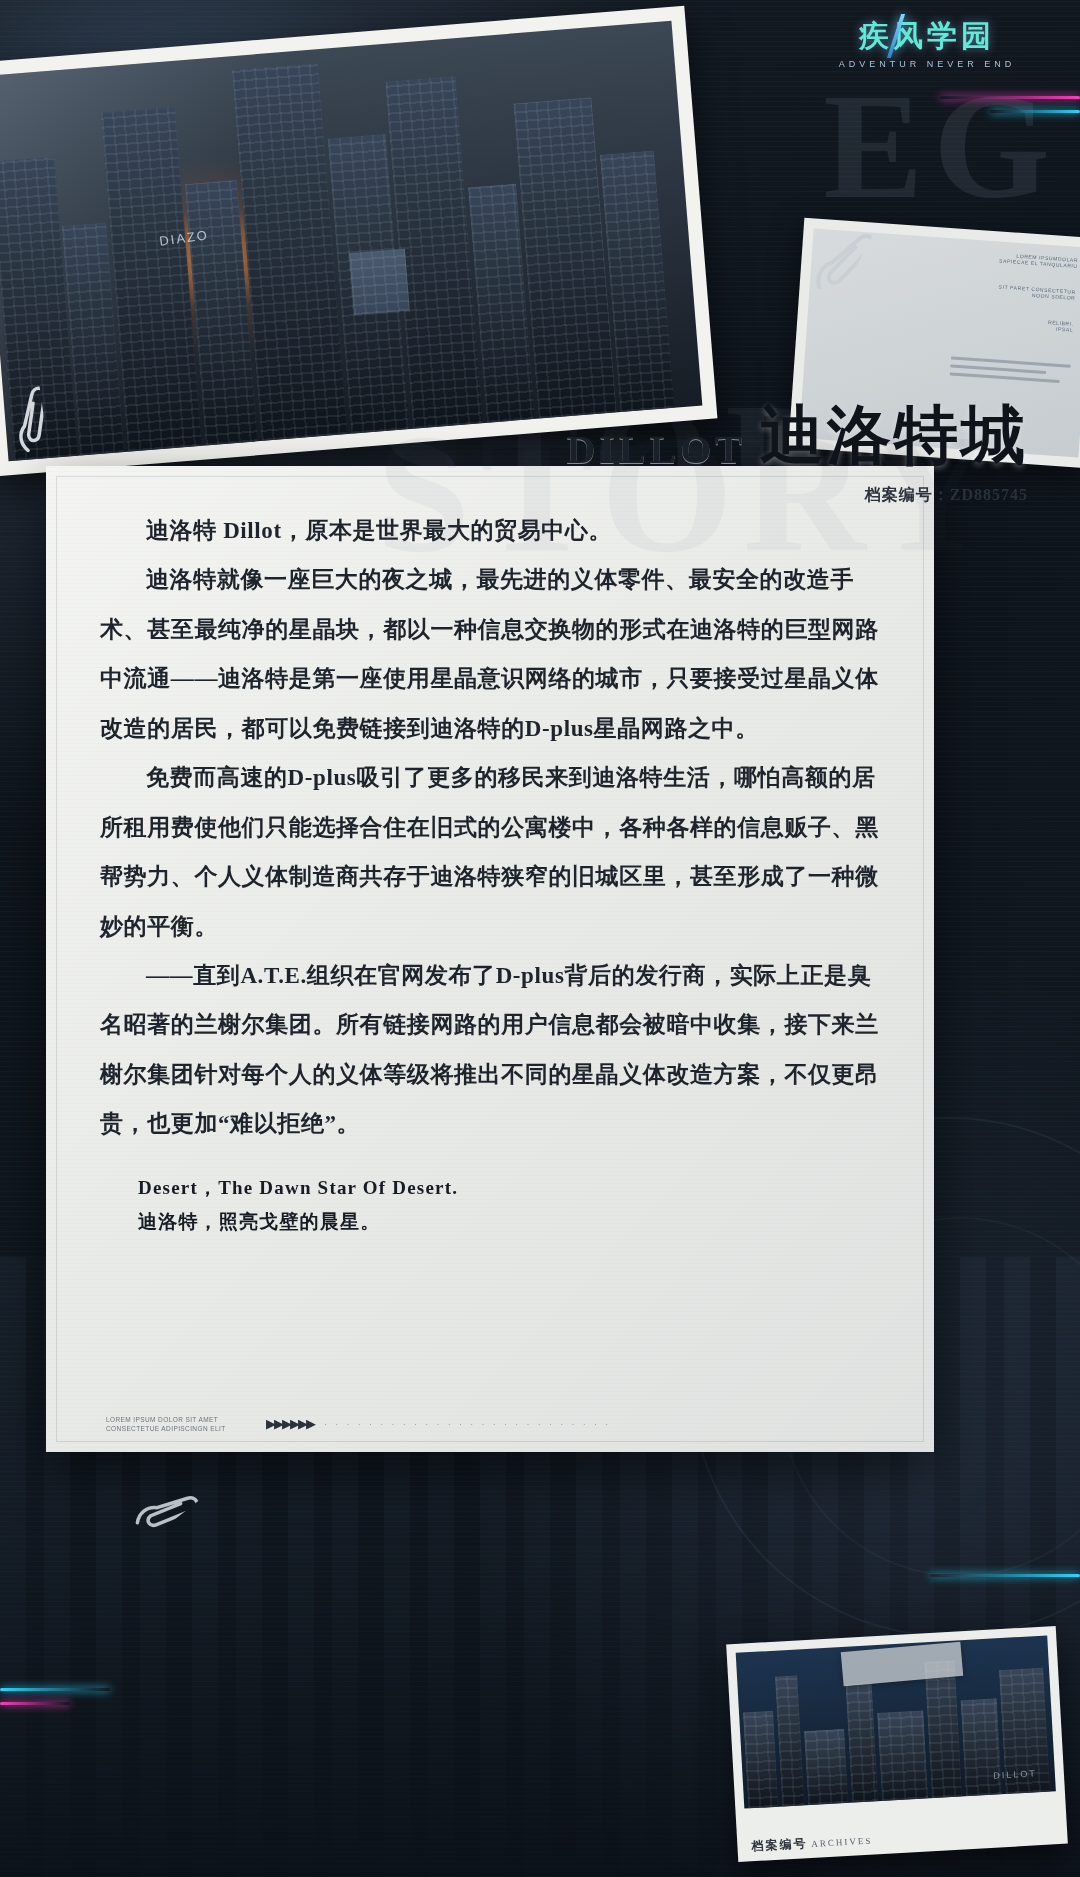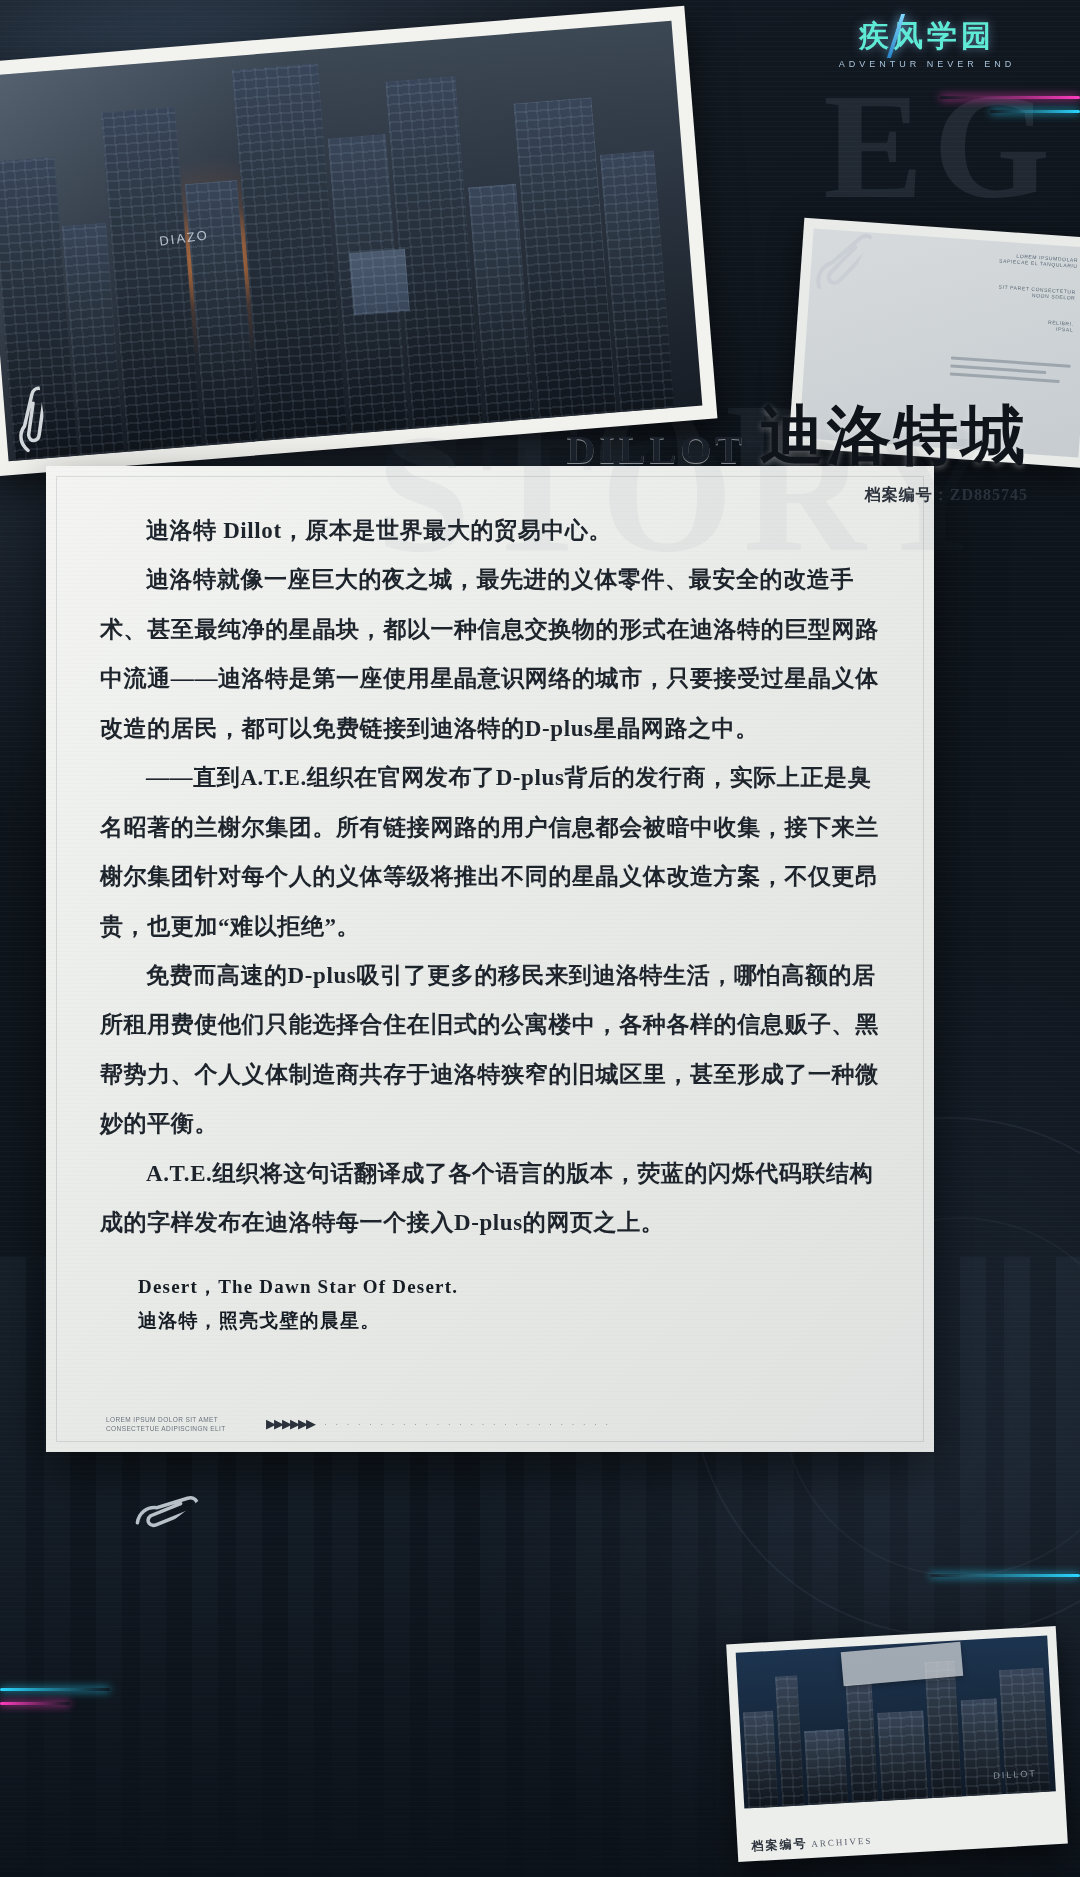--- a/index.html
+++ b/index.html
@@ -330,23 +330,22 @@
     <div class="title-cn">迪洛特城</div>
   </div>
   <div class="doc-no">档案编号：ZD885745</div>
 </div>
 
 <div class="paper">
   <div class="paper-ghost">STORY</div>
   <div class="body-text">
     <p>迪洛特 Dillot，原本是世界最大的贸易中心。</p>
     <p>迪洛特就像一座巨大的夜之城，最先进的义体零件、最安全的改造手术、甚至最纯净的星晶块，都以一种信息交换物的形式在迪洛特的巨型网路中流通——迪洛特是第一座使用星晶意识网络的城市，只要接受过星晶义体改造的居民，都可以免费链接到迪洛特的D-plus星晶网路之中。</p>
+    <p>免费而高速的D-plus吸引了更多的移民来到迪洛特生活，哪怕高额的居所租用费使他们只能选择合住在旧式的公寓楼中，各种各样的信息贩子、黑帮势力、个人义体制造商共存于迪洛特狭窄的旧城区里，甚至形成了一种微妙的平衡。</p>
     <p>——直到A.T.E.组织在官网发布了D-plus背后的发行商，实际上正是臭名昭著的兰榭尔集团。所有链接网路的用户信息都会被暗中收集，接下来兰榭尔集团针对每个人的义体等级将推出不同的星晶义体改造方案，不仅更昂贵，也更加“难以拒绝”。</p>
-    <p>免费而高速的D-plus吸引了更多的移民来到迪洛特生活，哪怕高额的居所租用费使他们只能选择合住在旧式的公寓楼中，各种各样的信息贩子、黑帮势力、个人义体制造商共存于迪洛特狭窄的旧城区里，甚至形成了一种微妙的平衡。</p>
-    <p>A.T.E.组织将这句话翻译成了各个语言的版本，荧蓝的闪烁代码联结构成的字样发布在迪洛特每一个接入D-plus的网页之上。</p>
     <div class="sign">
       <div class="l1">Desert，The Dawn Star Of Desert.</div>
       <div class="l2">迪洛特，照亮戈壁的晨星。</div>
     </div>
   </div>
 
   <div class="paper-footer">
     <div class="footer-text">LOREM IPSUM DOLOR SIT AMET CONSECTETUE ADIPISCINGN ELIT</div>
     <div class="chev">▶▶▶▶▶▶</div>
     <div class="dots">· · · · · · · · · · · · · · · · · · · · · · · · · ·</div>

